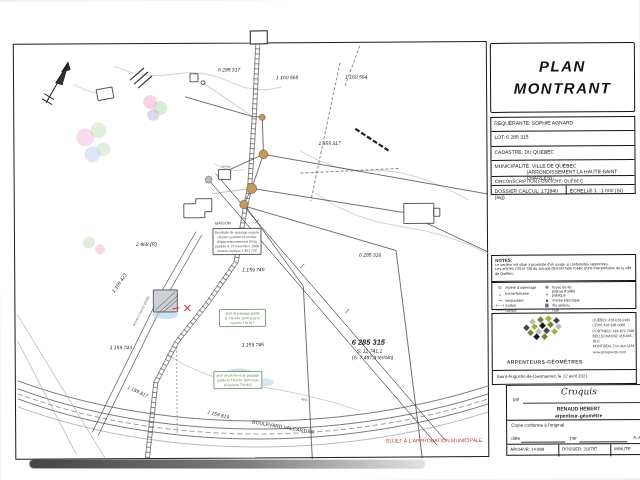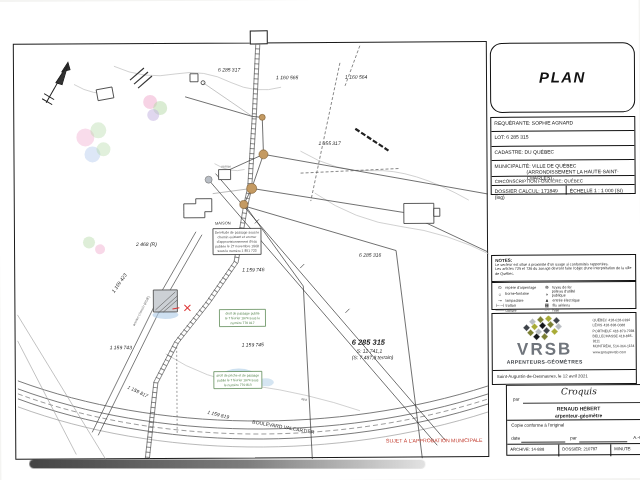--- a/index.html
+++ b/index.html
@@ -14,21 +14,21 @@
            background:#fff; border:1.2px solid #1b1b1b; }
   svg text { font-family:"Liberation Sans", sans-serif; }
   .lot   { font-style:italic; fill:#2a2a2a; font-size:5px; }
   .lotbig{ font-style:italic; font-weight:bold; fill:#1a1a1a; font-size:7.5px; }
   .tiny  { fill:#444; font-size:3.4px; }
   .greent{ fill:#4a7d42; font-size:3.3px; }
   .redt  { fill:#c0392b; font-size:5.2px; }
   
   .box { position:absolute; border:1px solid #111; background:#fff; }
   #title-box { left:491px; top:44px; width:145px; height:70px; border-width:1.3px;
-               border-radius:12px; display:flex; flex-direction:column; justify-content:center; }
+               border-radius:2px; display:flex; flex-direction:column; justify-content:center; }
   #title-box div { text-align:center; font-weight:bold; font-style:italic;
                    font-size:15px; letter-spacing:1.5px; color:#111; line-height:1.5; }
   #info-box { left:491px; top:118px; width:145px; height:78px; font-size:5px; color:#222; }
   .irow { border-bottom:1px solid #111; padding:2px 3px 0 3px; }
   .irow:last-child { border-bottom:none; }
   #notes-box { left:491px; top:256px; width:145px; height:27px; padding:1.5px 3px; color:#222; }
   #notes-box .nh { font-size:4.5px; font-weight:bold; }
   #notes-box .nl { font-size:3.7px; line-height:1.3; }
   #legend-box { left:491px; top:283px; width:145px; height:28px; padding:2px 2px;
                 display:flex; flex-wrap:wrap; align-content:space-around; }
@@ -233,20 +233,21 @@
         <text x="119" y="282" font-size="3.5" fill="#666" transform="rotate(-62 119 282)">ancien chemin (RUE)</text>
         <text x="236" y="380" font-size="5" fill="#333" transform="rotate(10 236 380)">BOULEVARD VALCARTIER</text>
         <text x="285" y="357" font-size="3.2" fill="#666" transform="rotate(8 285 357)">48.8</text>
         <text class="redt" x="418" y="400" text-anchor="middle">SUJET À L'APPROBATION MUNICIPALE</text>
       </g>
     </svg>
   </div>
 
   <div class="box" id="title-box">
     <div>PLAN</div>
+    <div>MONTRANT</div>
   </div>
 
   <div class="box" id="info-box">
     <div class="irow" style="height:14px">REQUÉRANTE: SOPHIE AGNARD</div>
     <div class="irow" style="height:15px">LOT: 6 285 315</div>
     <div class="irow" style="height:14px">CADASTRE: DU QUÉBEC</div>
     <div class="irow" style="height:16px">
       <div>MUNICIPALITÉ: VILLE DE QUÉBEC</div>
       <div style="padding-left:32px">(ARRONDISSEMENT LA HAUTE-SAINT-CHARLES)</div>
     </div>
@@ -319,21 +320,20 @@
         <rect x="33.5" y="6.5" width="5" height="5" fill="#7b7f33" transform="rotate(45 36 9)"></rect>
         <rect x="41.5" y="8.5" width="5" height="5" fill="#b9bdc2" transform="rotate(45 44 11)"></rect>
         <rect x="13.5" y="14.5" width="5" height="5" fill="#7b7f33" transform="rotate(45 16 17)"></rect>
         <rect x="21.5" y="13.5" width="5" height="5" fill="#b9bdc2" transform="rotate(45 24 16)"></rect>
         <rect x="29.5" y="12.5" width="5" height="5" fill="#3f444a" transform="rotate(45 32 15)"></rect>
         <rect x="37.5" y="13.5" width="5" height="5" fill="#a8ab35" transform="rotate(45 40 16)"></rect>
         <rect x="19.5" y="18.5" width="5" height="5" fill="#14161a" transform="rotate(45 22 21)"></rect>
         <rect x="27.5" y="18.5" width="5" height="5" fill="#7b7f33" transform="rotate(45 30 21)"></rect>
       </g>
     </svg>
-    <div id="vrsb-name">VRSB</div>
     <div id="vrsb-sub">ARPENTEURS-GÉOMÈTRES</div>
     <div id="vrsb-contacts">
       <div>QUÉBEC 418-628-6394</div>
       <div>LÉVIS 418-838-0688</div>
       <div>PORTNEUF 418-873-7094</div>
       <div>BELLECHASSE 418-885-9111</div>
       <div>MONTRÉAL 514-364-1134</div>
       <div>www.groupevrsb.com</div>
     </div>
     <div id="vrsb-divider"></div>

